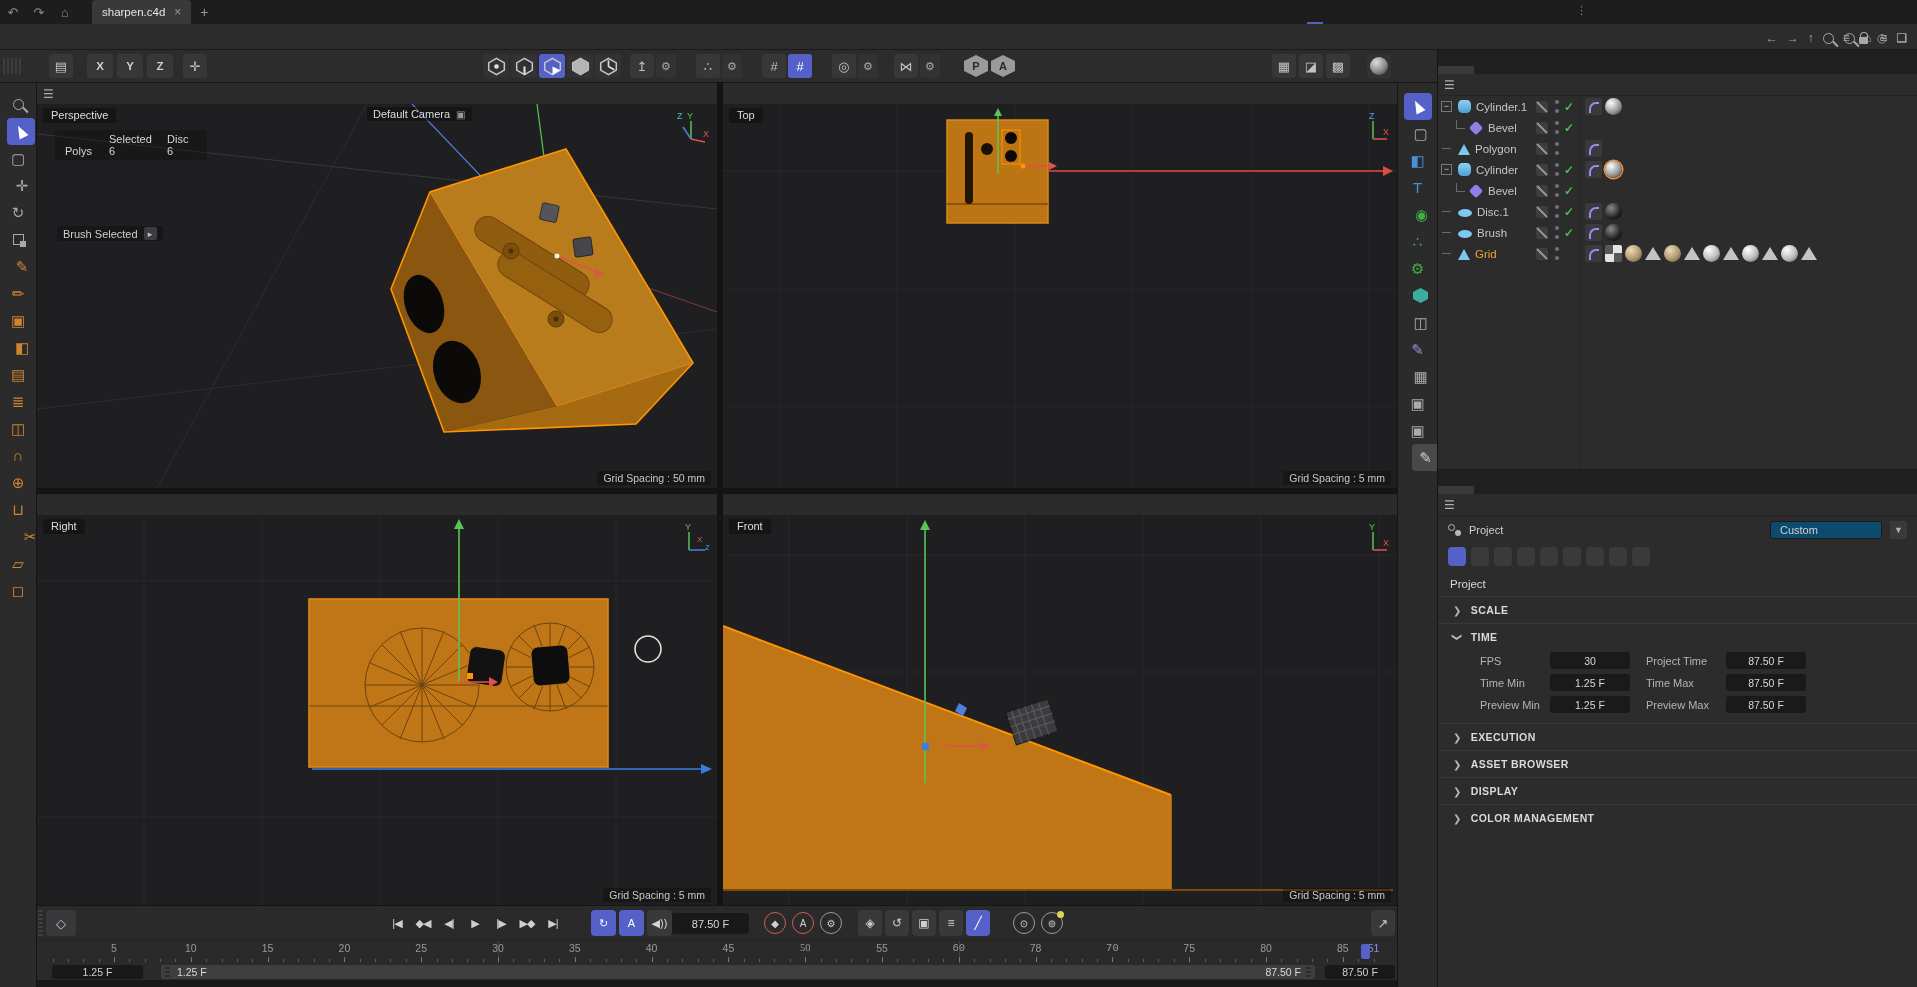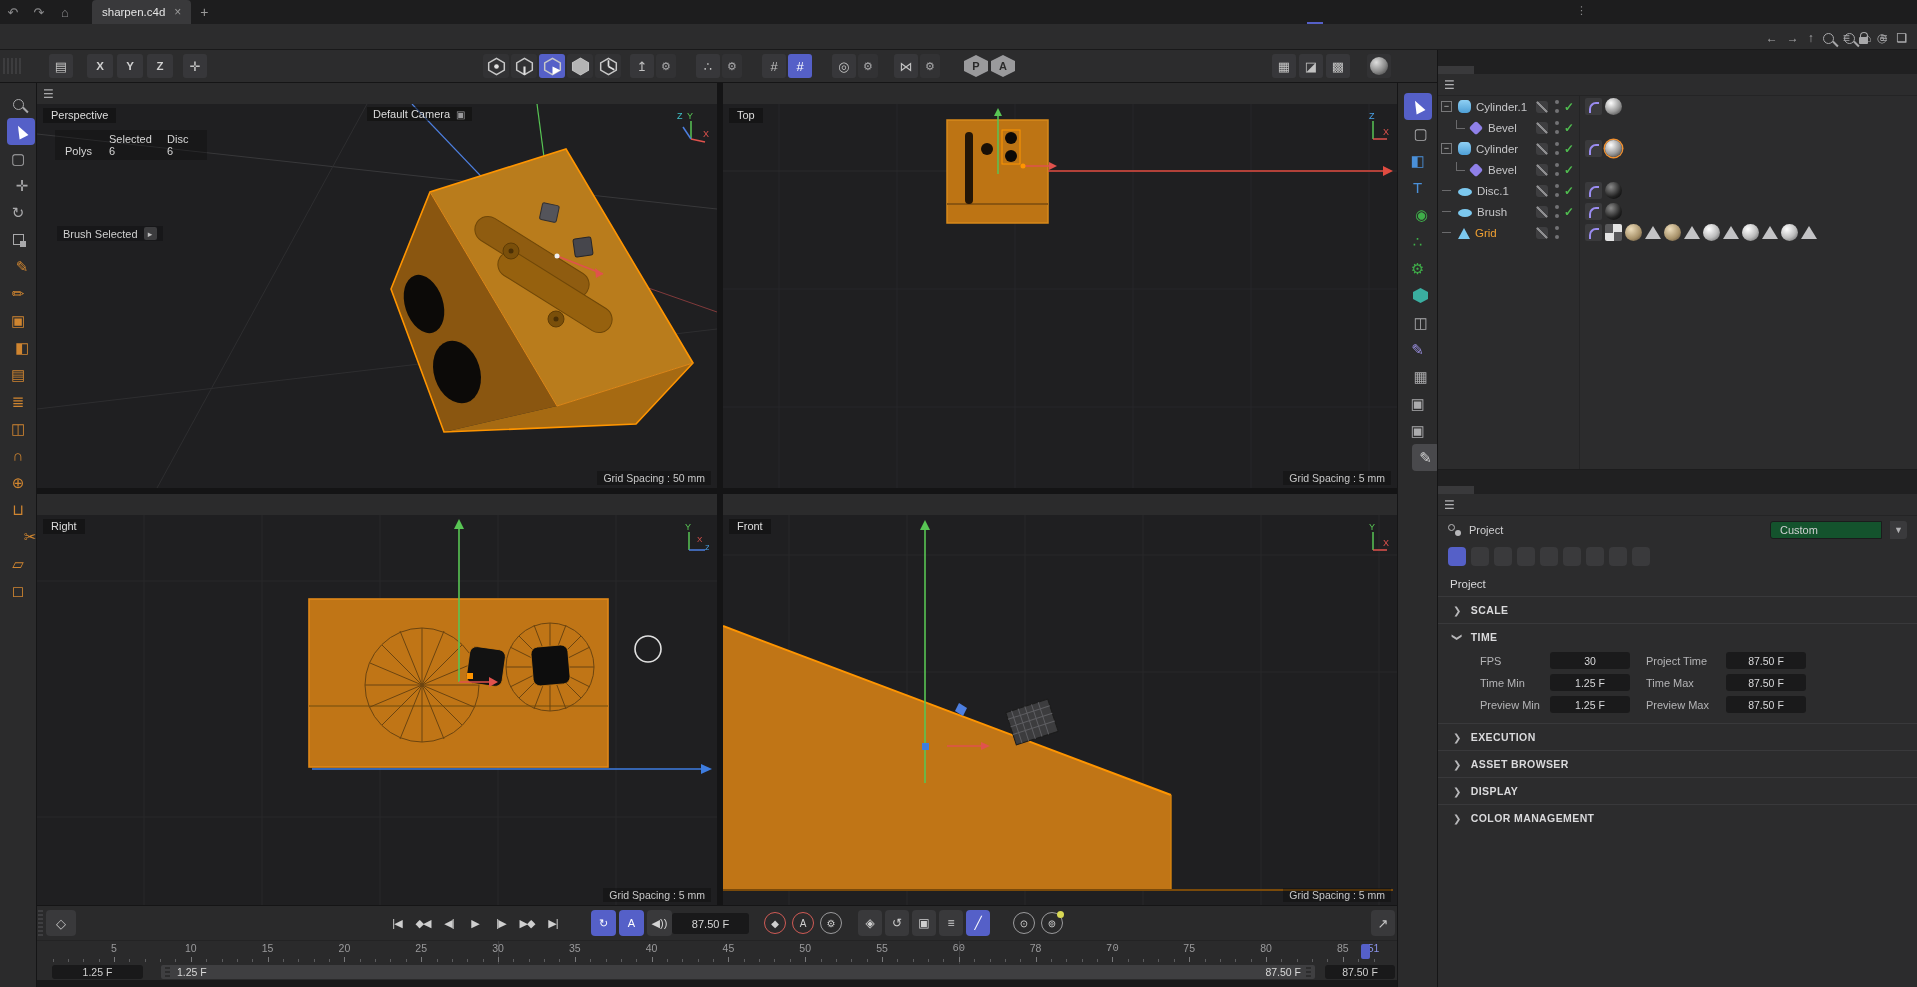--- a/index.html
+++ b/index.html
@@ -161,21 +161,21 @@
 .tag-mat-gray{border-radius:50%;background:radial-gradient(circle at 35% 30%,#fdfdfd,#9a9a9a 55%,#2e2e2e)}
 .tag-mat-gray-sel{border-radius:50%;background:radial-gradient(circle at 35% 30%,#fdfdfd,#9a9a9a 55%,#2e2e2e);box-shadow:0 0 0 1.5px #f09030}
 .tag-mat-dark{border-radius:50%;background:radial-gradient(circle at 35% 30%,#8a8a8a,#232323 60%,#000)}
 .tag-mat-tan{border-radius:50%;background:radial-gradient(circle at 35% 30%,#ecdcba,#a8926a 60%,#4e4030)}
 .tag-mat-light{border-radius:50%;background:radial-gradient(circle at 35% 30%,#fff,#bcbcbc 55%,#555)}
 .tag-tri{width:0;height:0;border-left:8px solid transparent;border-right:8px solid transparent;border-bottom:13px solid #c4c4c6;border-radius:0;background:none}
 
 .acontent{flex:1;display:flex;flex-direction:column;min-height:0}
 .aheader{height:28px;display:flex;align-items:center;gap:8px;padding:0 10px;flex:none}
 .aheader .hl2{color:#d0d0d2}
-.dropdown{margin-left:auto;width:112px;height:18px;background:#14532d;border:1px solid #1b1b1c;border-radius:3px 0 0 3px;display:flex;align-items:center;padding:0 9px;color:#d0d0d2}
+.dropdown{margin-left:auto;width:112px;height:18px;background:#0c4a6e;border:1px solid #1b1b1c;border-radius:3px 0 0 3px;display:flex;align-items:center;padding:0 9px;color:#d0d0d2}
 .ddbtn{width:17px;height:18px;background:#3a3a3c;border-radius:0 3px 3px 0;display:flex;align-items:center;justify-content:center;color:#b0b0b2;font-size:9px}
 .chips{display:flex;flex-wrap:wrap;gap:5px;padding:3px 10px;width:474px}
 .chip{height:19px;padding:0 9px;background:#3a3a3c;border-radius:4px;color:#c8c8ca;display:flex;align-items:center;font-size:10.5px}
 .chip.active{background:#5560c8;color:#fff}
 .chip.hl{color:#d6d67a}
 .aheading{padding:9px 12px 6px;color:#d8d8da;font-size:11.5px}
 .sec{height:27px;display:flex;align-items:center;gap:9px;padding:0 15px;border-top:1px solid #39393b;color:#dadadc;font-weight:bold;font-size:10.5px;letter-spacing:.4px;flex:none}
 .chev{color:#b8b8ba;font-weight:normal;font-size:10px;display:inline-block}
 .chev.open{transform:rotate(90deg)}
 .timegrid{display:grid;grid-template-columns:70px 80px 96px 80px;row-gap:5px;margin:2px 0 10px 42px;align-items:center;font-size:11px;color:#b4b4b6;flex:none}
@@ -853,21 +853,21 @@
                 <div class="tick" style="left: 1336.52px;"></div>
                 <div class="rlabel" style="left: 77px;">5</div>
                 <div class="rlabel" style="left: 153.8px;">10</div>
                 <div class="rlabel" style="left: 230.6px;">15</div>
                 <div class="rlabel" style="left: 307.4px;">20</div>
                 <div class="rlabel" style="left: 384.2px;">25</div>
                 <div class="rlabel" style="left: 461px;">30</div>
                 <div class="rlabel" style="left: 537.8px;">35</div>
                 <div class="rlabel" style="left: 614.6px;">40</div>
                 <div class="rlabel" style="left: 691.4px;">45</div>
-                <div class="rlabel" style="left: 768.2px;">50</div>
+                <div class="rlabel" style="left: 768.2px; font-family: Liberation Serif, serif;">50</div>
                 <div class="rlabel" style="left: 845px;">55</div>
                 <div class="rlabel" style="left: 921.8px; font-family: Liberation Mono, monospace;">60</div>
                 <div class="rlabel" style="left: 998.6px;">78</div>
                 <div class="rlabel" style="left: 1075.4px; font-family: Liberation Mono, monospace;">70</div>
                 <div class="rlabel" style="left: 1152.2px;">75</div>
                 <div class="rlabel" style="left: 1229px;">80</div>
                 <div class="rlabel" style="left: 1305.8px;">85</div>
                 <div class="rlabel cur" style="left: 1336.52px;">51</div>
                 <div class="playhead" style="left: 1323.52px;"></div>
               </div>
@@ -974,20 +974,32 @@
             </span>
             <span class="oic oic-bevel"></span>
             <span class="nm">Bevel</span>
             <span class="slash"></span>
             <span class="vdots"></span>
             <span class="chk">✓</span>
             <span class="tags"></span>
           </div>
           <div class="orow">
             <span class="lead">
+              <span class="hdash"></span>
+            </span>
+            <span class="oic oic-polygon"></span>
+            <span class="nm">Polygon</span>
+            <span class="slash"></span>
+            <span class="vdots"></span>
+            <span class="tags">
+              <span class="tag tag-phong"></span>
+            </span>
+          </div>
+          <div class="orow">
+            <span class="lead">
               <span class="expb">−</span>
             </span>
             <span class="oic oic-cylinder"></span>
             <span class="nm">Cylinder</span>
             <span class="slash"></span>
             <span class="vdots"></span>
             <span class="chk">✓</span>
             <span class="tags">
               <span class="tag tag-phong"></span>
               <span class="tag tag-mat-gray-sel"></span>

